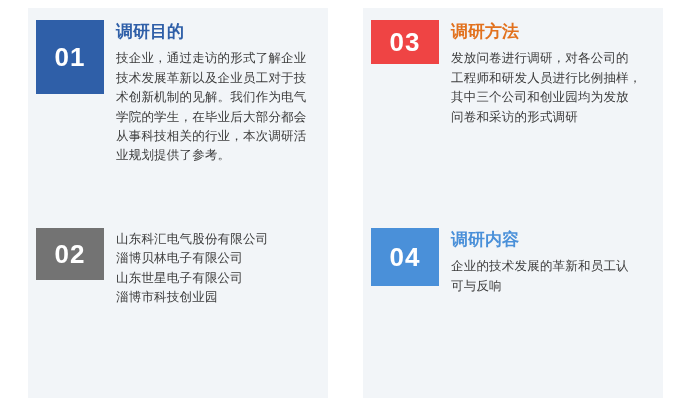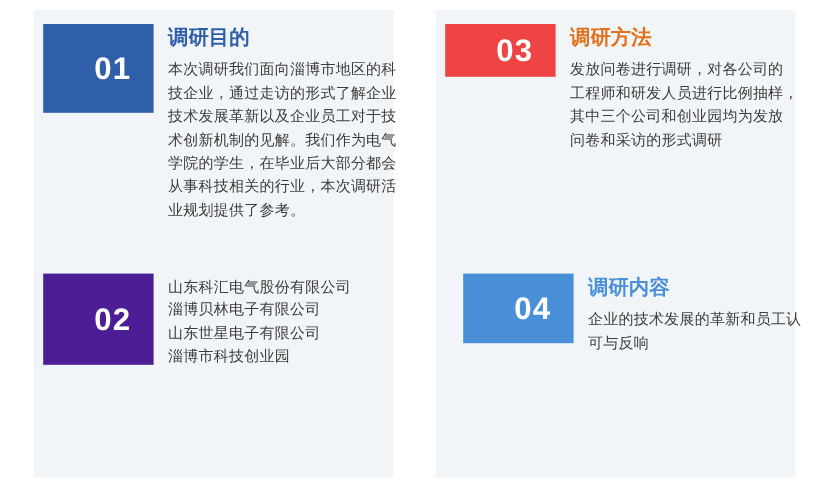--- a/index.html
+++ b/index.html
@@ -48,21 +48,20 @@
     width: 68px;
     flex: 0 0 68px;
     display: flex;
     align-items: center;
     justify-content: center;
     color: #ffffff;
     font-size: 26px;
     font-weight: bold;
     letter-spacing: 1px;
     font-family: "Liberation Sans", sans-serif;
-    padding-left: 24px;
   }
 
   .card-body {
     padding-left: 12px;
     padding-top: 2px;
   }
 
   .card-title {
     font-size: 17px;
     font-weight: bold;
@@ -81,50 +80,49 @@
     white-space: nowrap;
   }
 
   
   #card-1 { left: 36px; top: 20px; width: 286px; }
   #card-1 .num-box { height: 74px; background: #2f5fa8; }
   #card-1 .card-body { width: 200px; }
   #card-1 .card-title { color: #2f5fa8; }
 
   #card-2 { left: 36px; top: 228px; width: 286px; }
-  #card-2 .num-box { height: 76px; background: #4c1d95; }
+  #card-2 .num-box { height: 52px; background: #737373; }
   #card-2 .card-body { width: 200px; }
   #card-2 .card-title { color: #e8a22a; }
 
   #card-3 { left: 371px; top: 20px; width: 286px; }
   #card-3 .num-box { height: 44px; background: #ef4444; }
   #card-3 .card-body { width: 200px; }
   #card-3 .card-title { color: #e2711d; }
 
-  #card-4 { left: 386px; top: 228px; width: 286px; }
+  #card-4 { left: 371px; top: 228px; width: 286px; }
   #card-4 .num-box { height: 58px; background: #4a90d9; }
   #card-4 .card-body { width: 200px; }
   #card-4 .card-title { color: #4a90d9; }
 </style>
 </head>
 <body>
 
 <div id="page">
 
   <div class="panel panel-left"></div>
   <div class="panel panel-right"></div>
 
   <div class="card" id="card-1">
     <div class="num-box">
       <span>01</span>
     </div>
     <div class="card-body">
       <div class="card-title">调研目的</div>
       <div class="card-text">
-        <div>本次调研我们面向淄博市地区的科</div>
         <div>技企业，通过走访的形式了解企业</div>
         <div>技术发展革新以及企业员工对于技</div>
         <div>术创新机制的见解。我们作为电气</div>
         <div>学院的学生，在毕业后大部分都会</div>
         <div>从事科技相关的行业，本次调研活</div>
         <div>业规划提供了参考。</div>
       </div>
     </div>
   </div>
 

